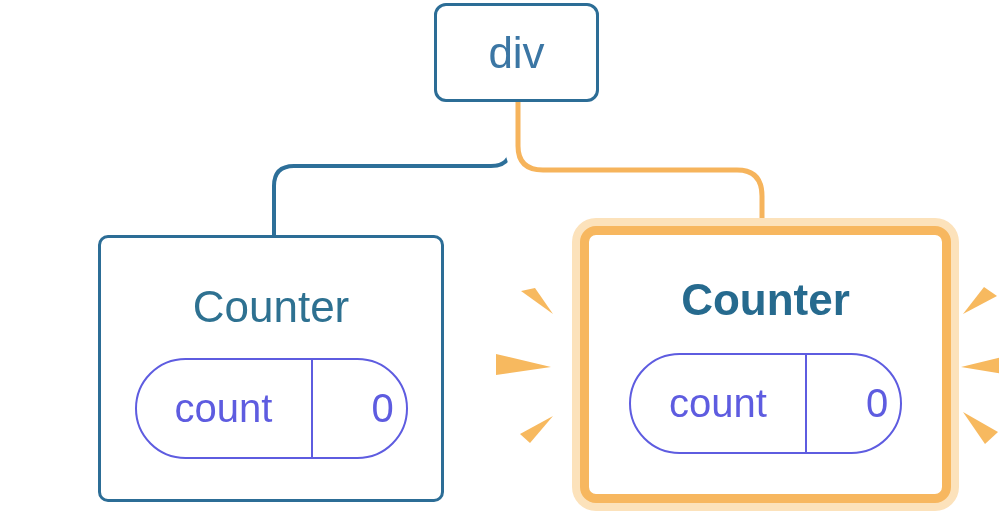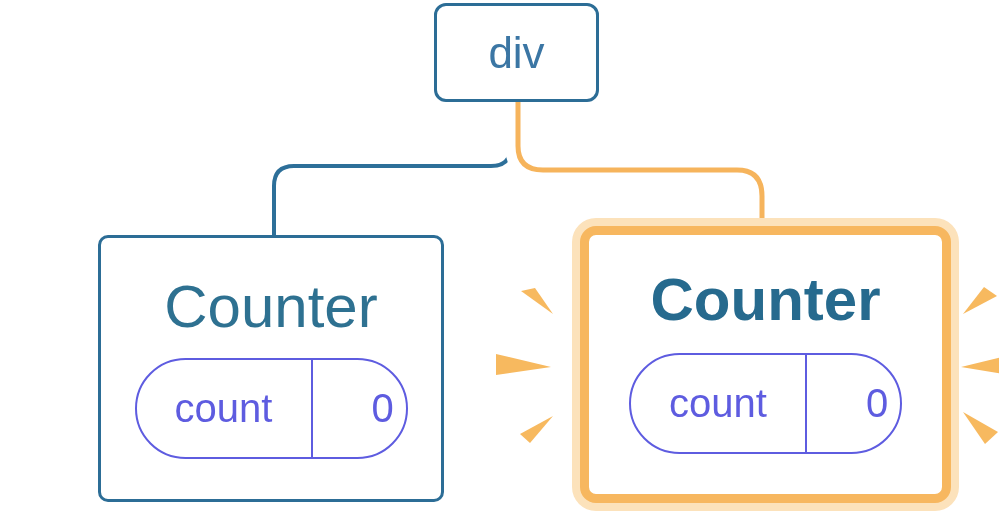--- a/index.html
+++ b/index.html
@@ -57,21 +57,21 @@
   }
   .card-right {
     left: 556px; top: 226px;
     width: 371px; height: 277px;
     border: 9px solid #f7b75f;
     border-radius: 16px;
     box-shadow: 0 0 0 8px #fce2bb;
     padding-top: 38px;
   }
   .card-title {
-    font-size: 60px;
+    font-size: 44px;
     line-height: 54px;
     color: #2e7191;
   }
   .card-right .card-title {
     font-weight: bold;
     color: #266a8e;
   }
   .pill {
     box-sizing: border-box;
     width: 273px;

